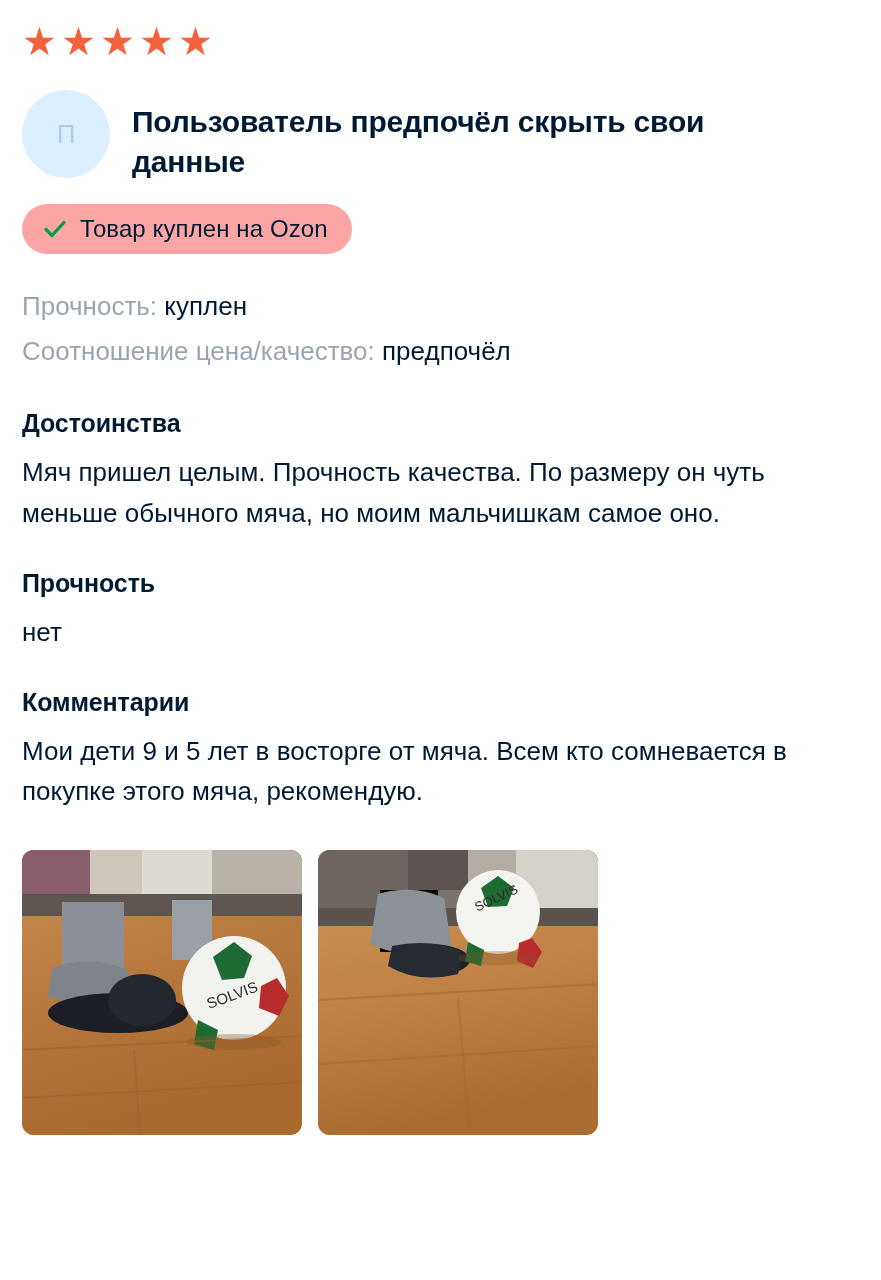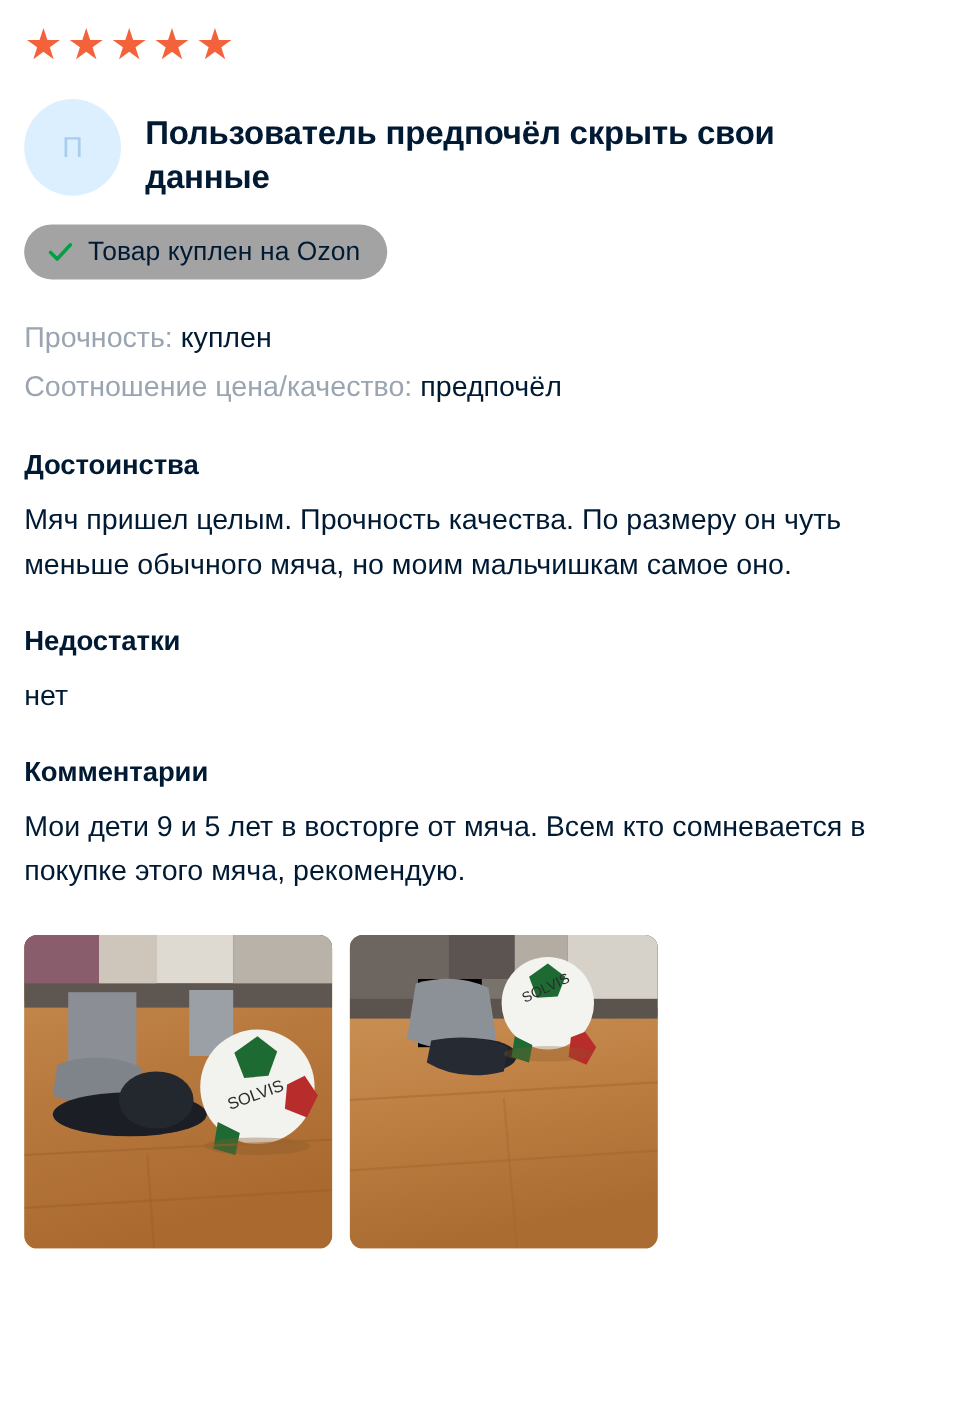--- a/index.html
+++ b/index.html
@@ -65,21 +65,21 @@
     font-weight: bold;
     line-height: 1.33;
     letter-spacing: -0.2px;
     max-width: 660px;
     padding-top: 12px;
   }
   .badge {
     display: inline-flex;
     align-items: center;
     gap: 12px;
-    background: #a3a3a3;
+    background: #fca5a5;
     border-radius: 28px;
     padding: 11px 24px 11px 20px;
     margin-top: 22px;
     margin-left: 0;
   }
   .badge-check {
     width: 26px;
     height: 26px;
     display: block;
   }
@@ -173,21 +173,21 @@
       <span class="attr-value">предпочёл</span>
     </div>
   </div>
 
   <div class="section">
     <div class="section-title">Достоинства</div>
     <div class="section-body">Мяч пришел целым. Прочность качества. По размеру он чуть меньше обычного мяча, но моим мальчишкам самое оно.</div>
   </div>
 
   <div class="section">
-    <div class="section-title">Недостатки</div>
+    <div class="section-title">Прочность</div>
     <div class="section-body">нет</div>
   </div>
 
   <div class="section">
     <div class="section-title">Комментарии</div>
     <div class="section-body">Мои дети 9 и 5 лет в восторге от мяча. Всем кто сомневается в покупке этого мяча, рекомендую.</div>
   </div>
 
   <div class="photos">
     <div class="photo">

